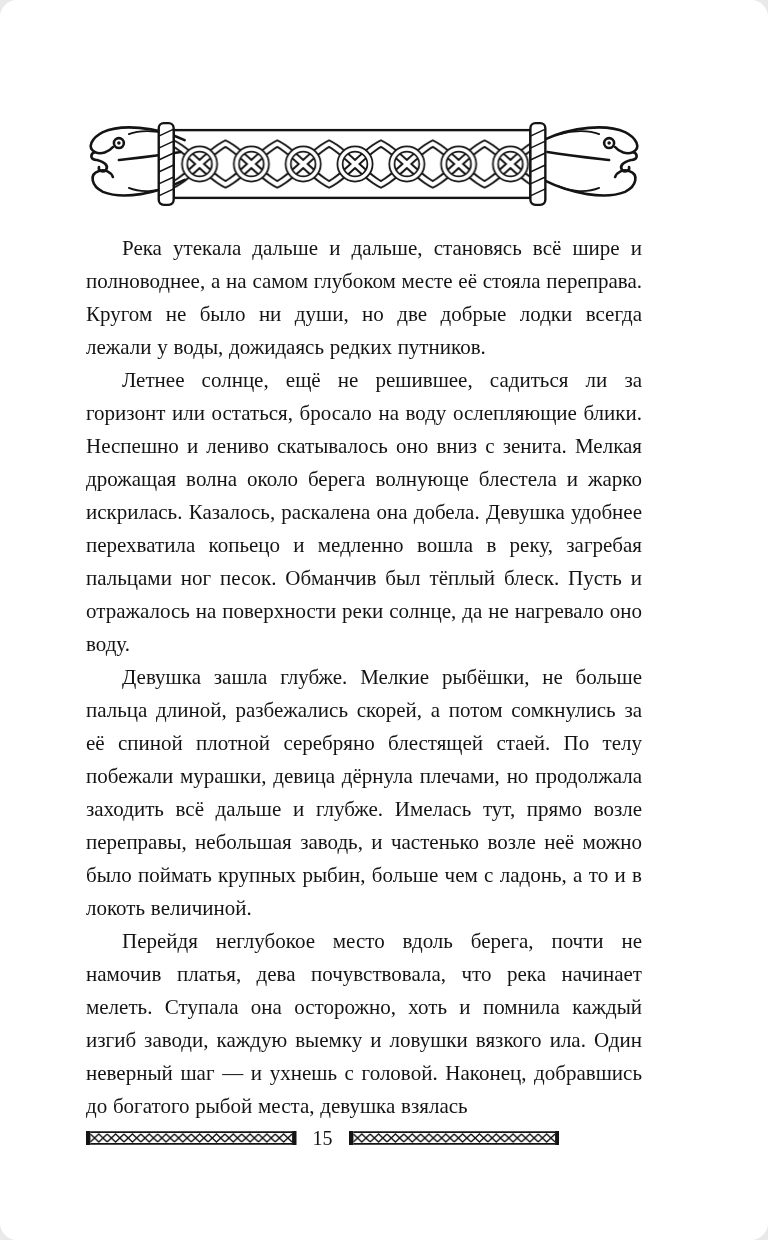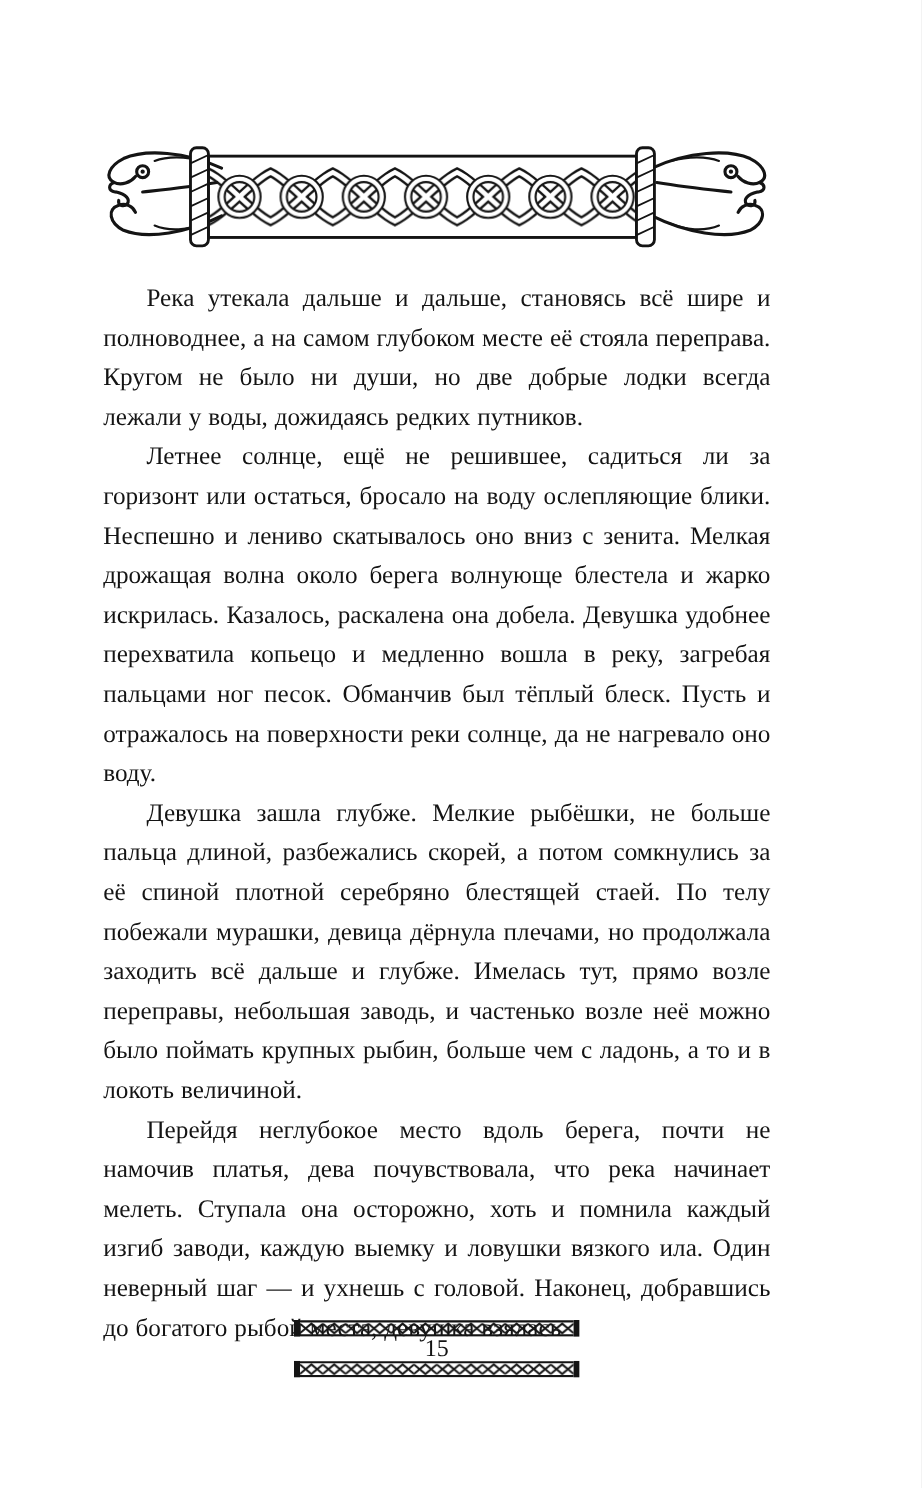--- a/index.html
+++ b/index.html
@@ -5,20 +5,21 @@
   html, body { margin: 0; padding: 0; background: #e9e9e9; }
   .page {
     position: relative;
     width: 768px;
     height: 1240px;
     margin: 0 auto;
     background: #ffffff;
     font-family: "Liberation Serif", "DejaVu Serif", serif;
     color: #141414;
     overflow: hidden;
+    border-radius: 17px;
   }
   .content {
     position: absolute;
     top: 116px;
     left: 86px;
     width: 556px;
   }
   .ornament-wrap {
     width: 558px;
     height: 96px;
@@ -30,24 +31,24 @@
     line-height: 33px;
     text-align: justify;
     text-indent: 36px;
     hyphens: auto;
     word-spacing: 0.5px;
   }
   .footer {
     position: absolute;
     left: 86px;
     bottom: 92px;
-    width: 556px;
+    width: 473px;
     display: flex;
     align-items: center;
-    flex-direction: column;
+    gap: 14px;
   }
   .zig-band { flex: 1; height: 14px; }
   .zig-band svg { display: block; width: 100%; height: 14px; }
   .page-number {
     font-size: 20px;
     line-height: 1;
     padding: 0 2px;
     color: #141414;
   }
 </style>

